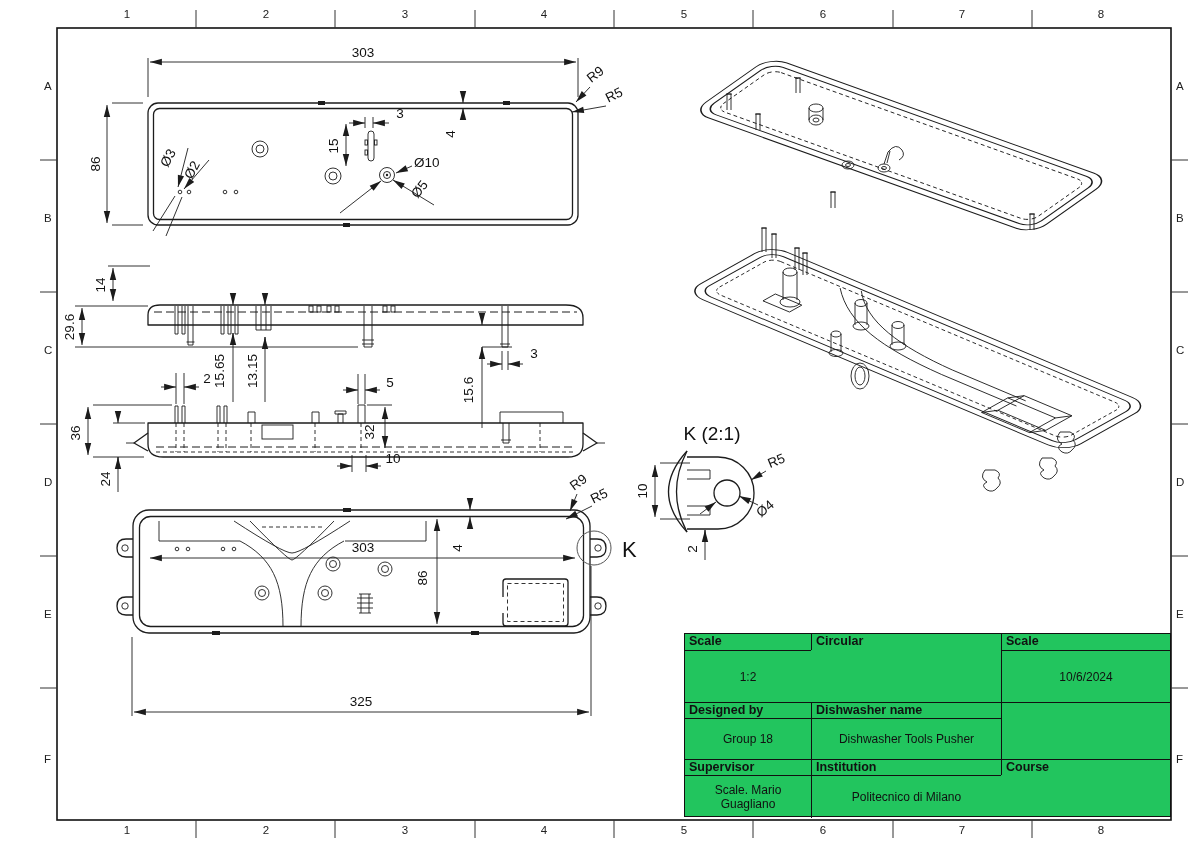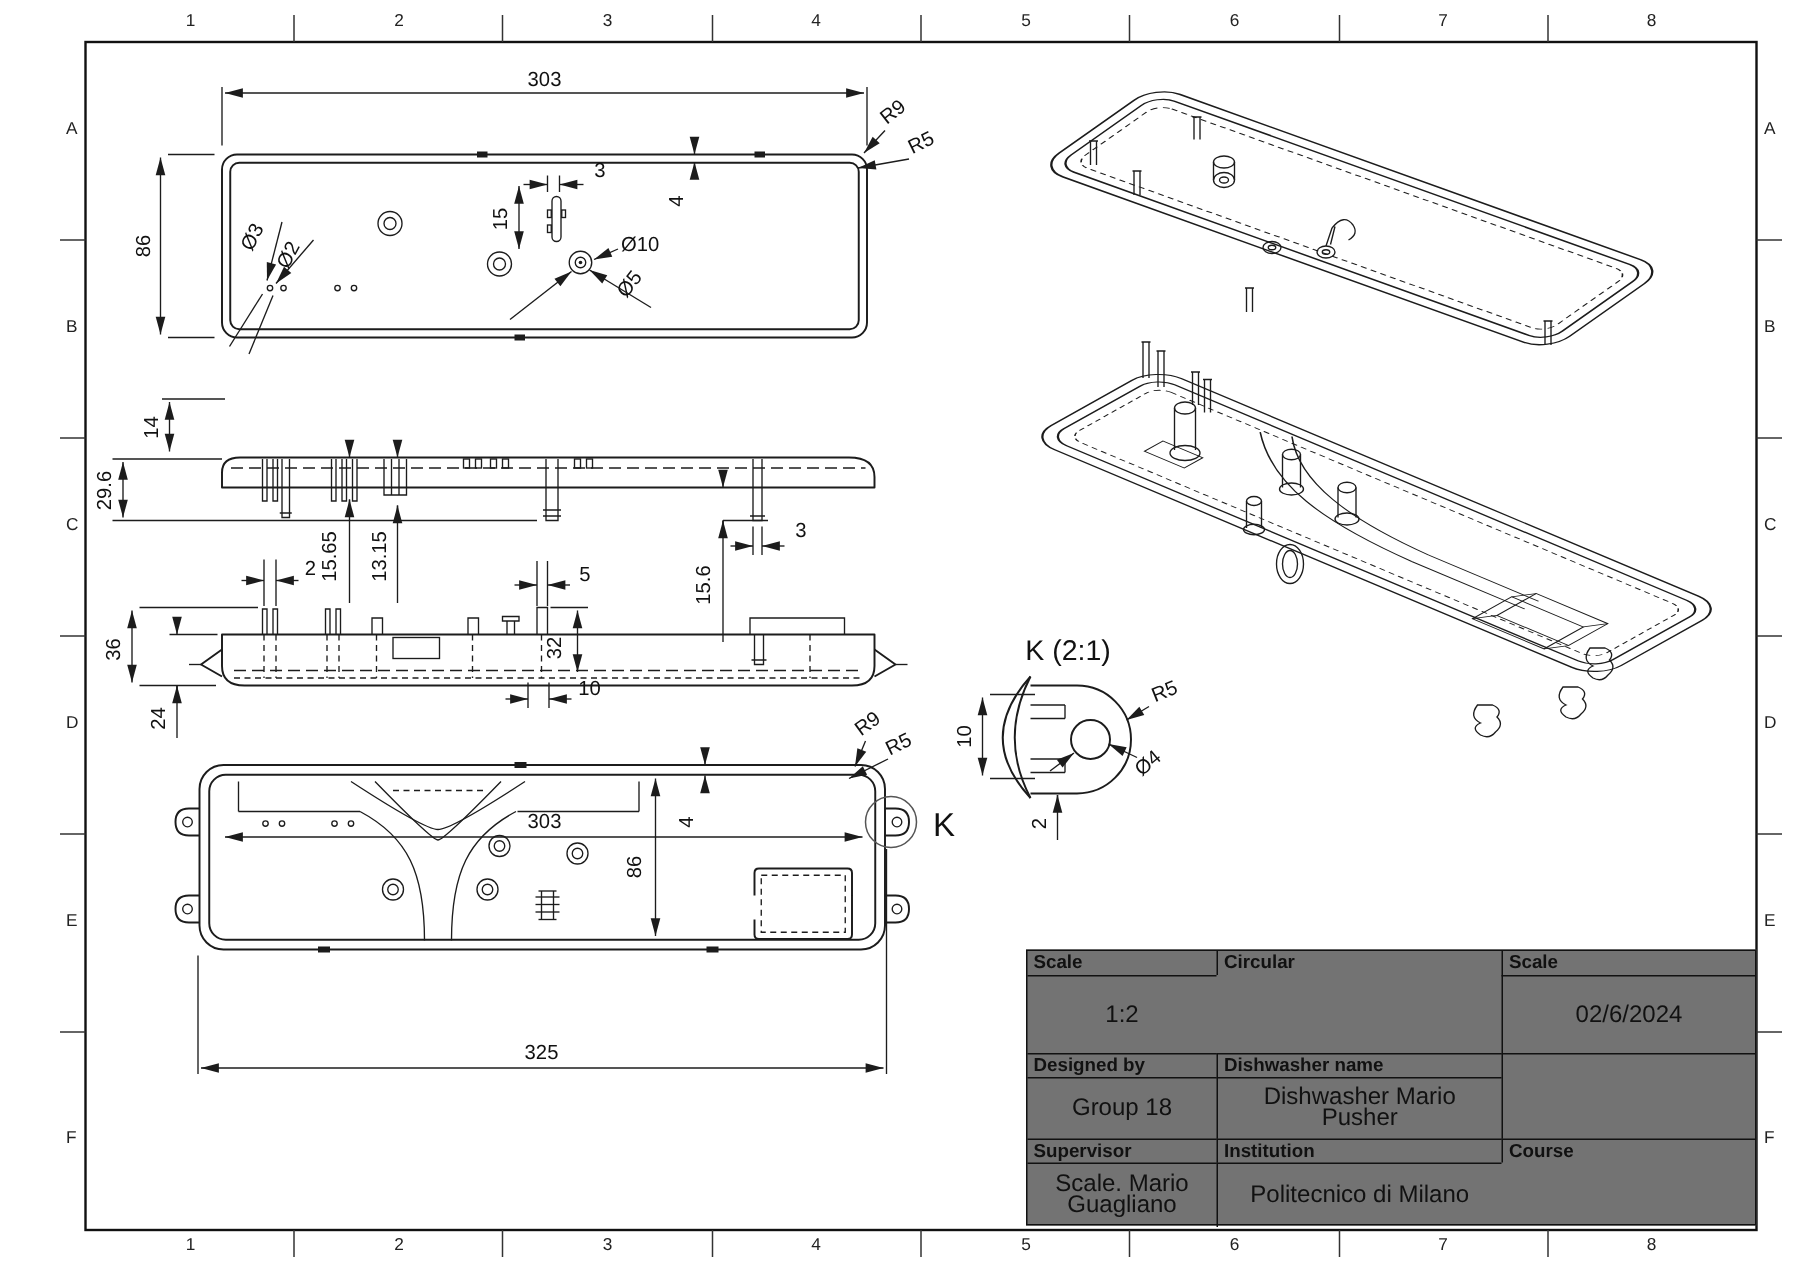--- a/index.html
+++ b/index.html
@@ -4,28 +4,28 @@
 <style>
   html,body{margin:0;padding:0;background:#fff;}
   #sheet{position:relative;width:1200px;height:848px;background:#fff;overflow:hidden;
          font-family:"Liberation Sans",sans-serif;color:#111;}
   svg text{font-family:"Liberation Sans",sans-serif;fill:#111;}
   .zlab{position:absolute;width:24px;margin-left:-12px;text-align:center;
         font-size:11.5px;color:#222;}
   .zlabv{position:absolute;height:14px;margin-top:-7px;font-size:11.5px;color:#222;}
   
   #tblock{position:absolute;left:684px;top:633px;width:487px;height:184px;
-          border:1.6px solid #111;box-sizing:border-box;background:#737373;text-decoration:underline;}
+          border:1.6px solid #111;box-sizing:border-box;background:#22c55e;text-decoration:underline;}
   .tb-cell{position:absolute;box-sizing:border-box;border-left:1.2px solid #111;
            border-top:1.2px solid #111;}
   .tb-cell.first{border-left:none;}
   .tb-cell.toprow{border-top:none;}
   .tb-h{font-weight:bold;font-size:12.5px;padding:0 0 0 4px;line-height:15px;}
   .tb-v{display:flex;align-items:center;justify-content:center;text-align:center;
-        font-size:16px;line-height:14px;padding:0 4px;}
+        font-size:12px;line-height:14px;padding:0 4px;}
 </style>
 </head>
 <body>
 
 <div id="sheet">
 
 <svg width="1200" height="848" viewBox="0 0 1200 848" style="position:absolute;left:0;top:0">
   <defs>
     <marker id="mE" markerWidth="13" markerHeight="8" refX="12.4" refY="4" orient="auto" markerUnits="userSpaceOnUse">
       <path d="M0.5,0.8 L12.4,4 L0.5,7.2 Z" fill="#1c1c1c"></path>
@@ -488,23 +488,23 @@
 
   <div class="tb-cell tb-h first toprow" style="left:0;top:0;width:126px;height:16px">Scale</div>
   <div class="tb-cell tb-v first" style="left:0;top:16px;width:126px;height:52px">1:2</div>
   <div class="tb-cell tb-h first" style="left:0;top:68px;width:126px;height:16px">Designed by</div>
   <div class="tb-cell tb-v first" style="left:0;top:84px;width:126px;height:41px">Group 18</div>
   <div class="tb-cell tb-h first" style="left:0;top:125px;width:126px;height:16px">Supervisor</div>
   <div class="tb-cell tb-v first" style="left:0;top:141px;width:126px;height:43px">Scale. Mario Guagliano</div>
 
   <div class="tb-cell tb-h toprow" style="left:126px;top:0;width:190px;height:16px">Circular</div>
   <div class="tb-cell tb-h" style="left:126px;top:68px;width:190px;height:16px">Dishwasher name</div>
-  <div class="tb-cell tb-v" style="left:126px;top:84px;width:190px;height:41px">Dishwasher Mario Pusher</div>
+  <div class="tb-cell tb-v" style="left:126px;top:84px;width:190px;height:41px">Dishwasher Tools Pusher</div>
   <div class="tb-cell tb-h" style="left:126px;top:125px;width:190px;height:16px">Institution</div>
   <div class="tb-cell tb-v" style="left:126px;top:141px;width:190px;height:43px">Politecnico di Milano</div>
 
   <div class="tb-cell tb-h toprow" style="left:316px;top:0;width:169px;height:16px">Scale</div>
-  <div class="tb-cell tb-v" style="left:316px;top:16px;width:169px;height:52px">02/6/2024</div>
+  <div class="tb-cell tb-v" style="left:316px;top:16px;width:169px;height:52px">10/6/2024</div>
   <div class="tb-cell" style="left:316px;top:68px;width:169px;height:57px"></div>
   <div class="tb-cell tb-h" style="left:316px;top:125px;width:169px;height:16px">Course</div>
 </div>
 
 </div>
 
 </body></html>

